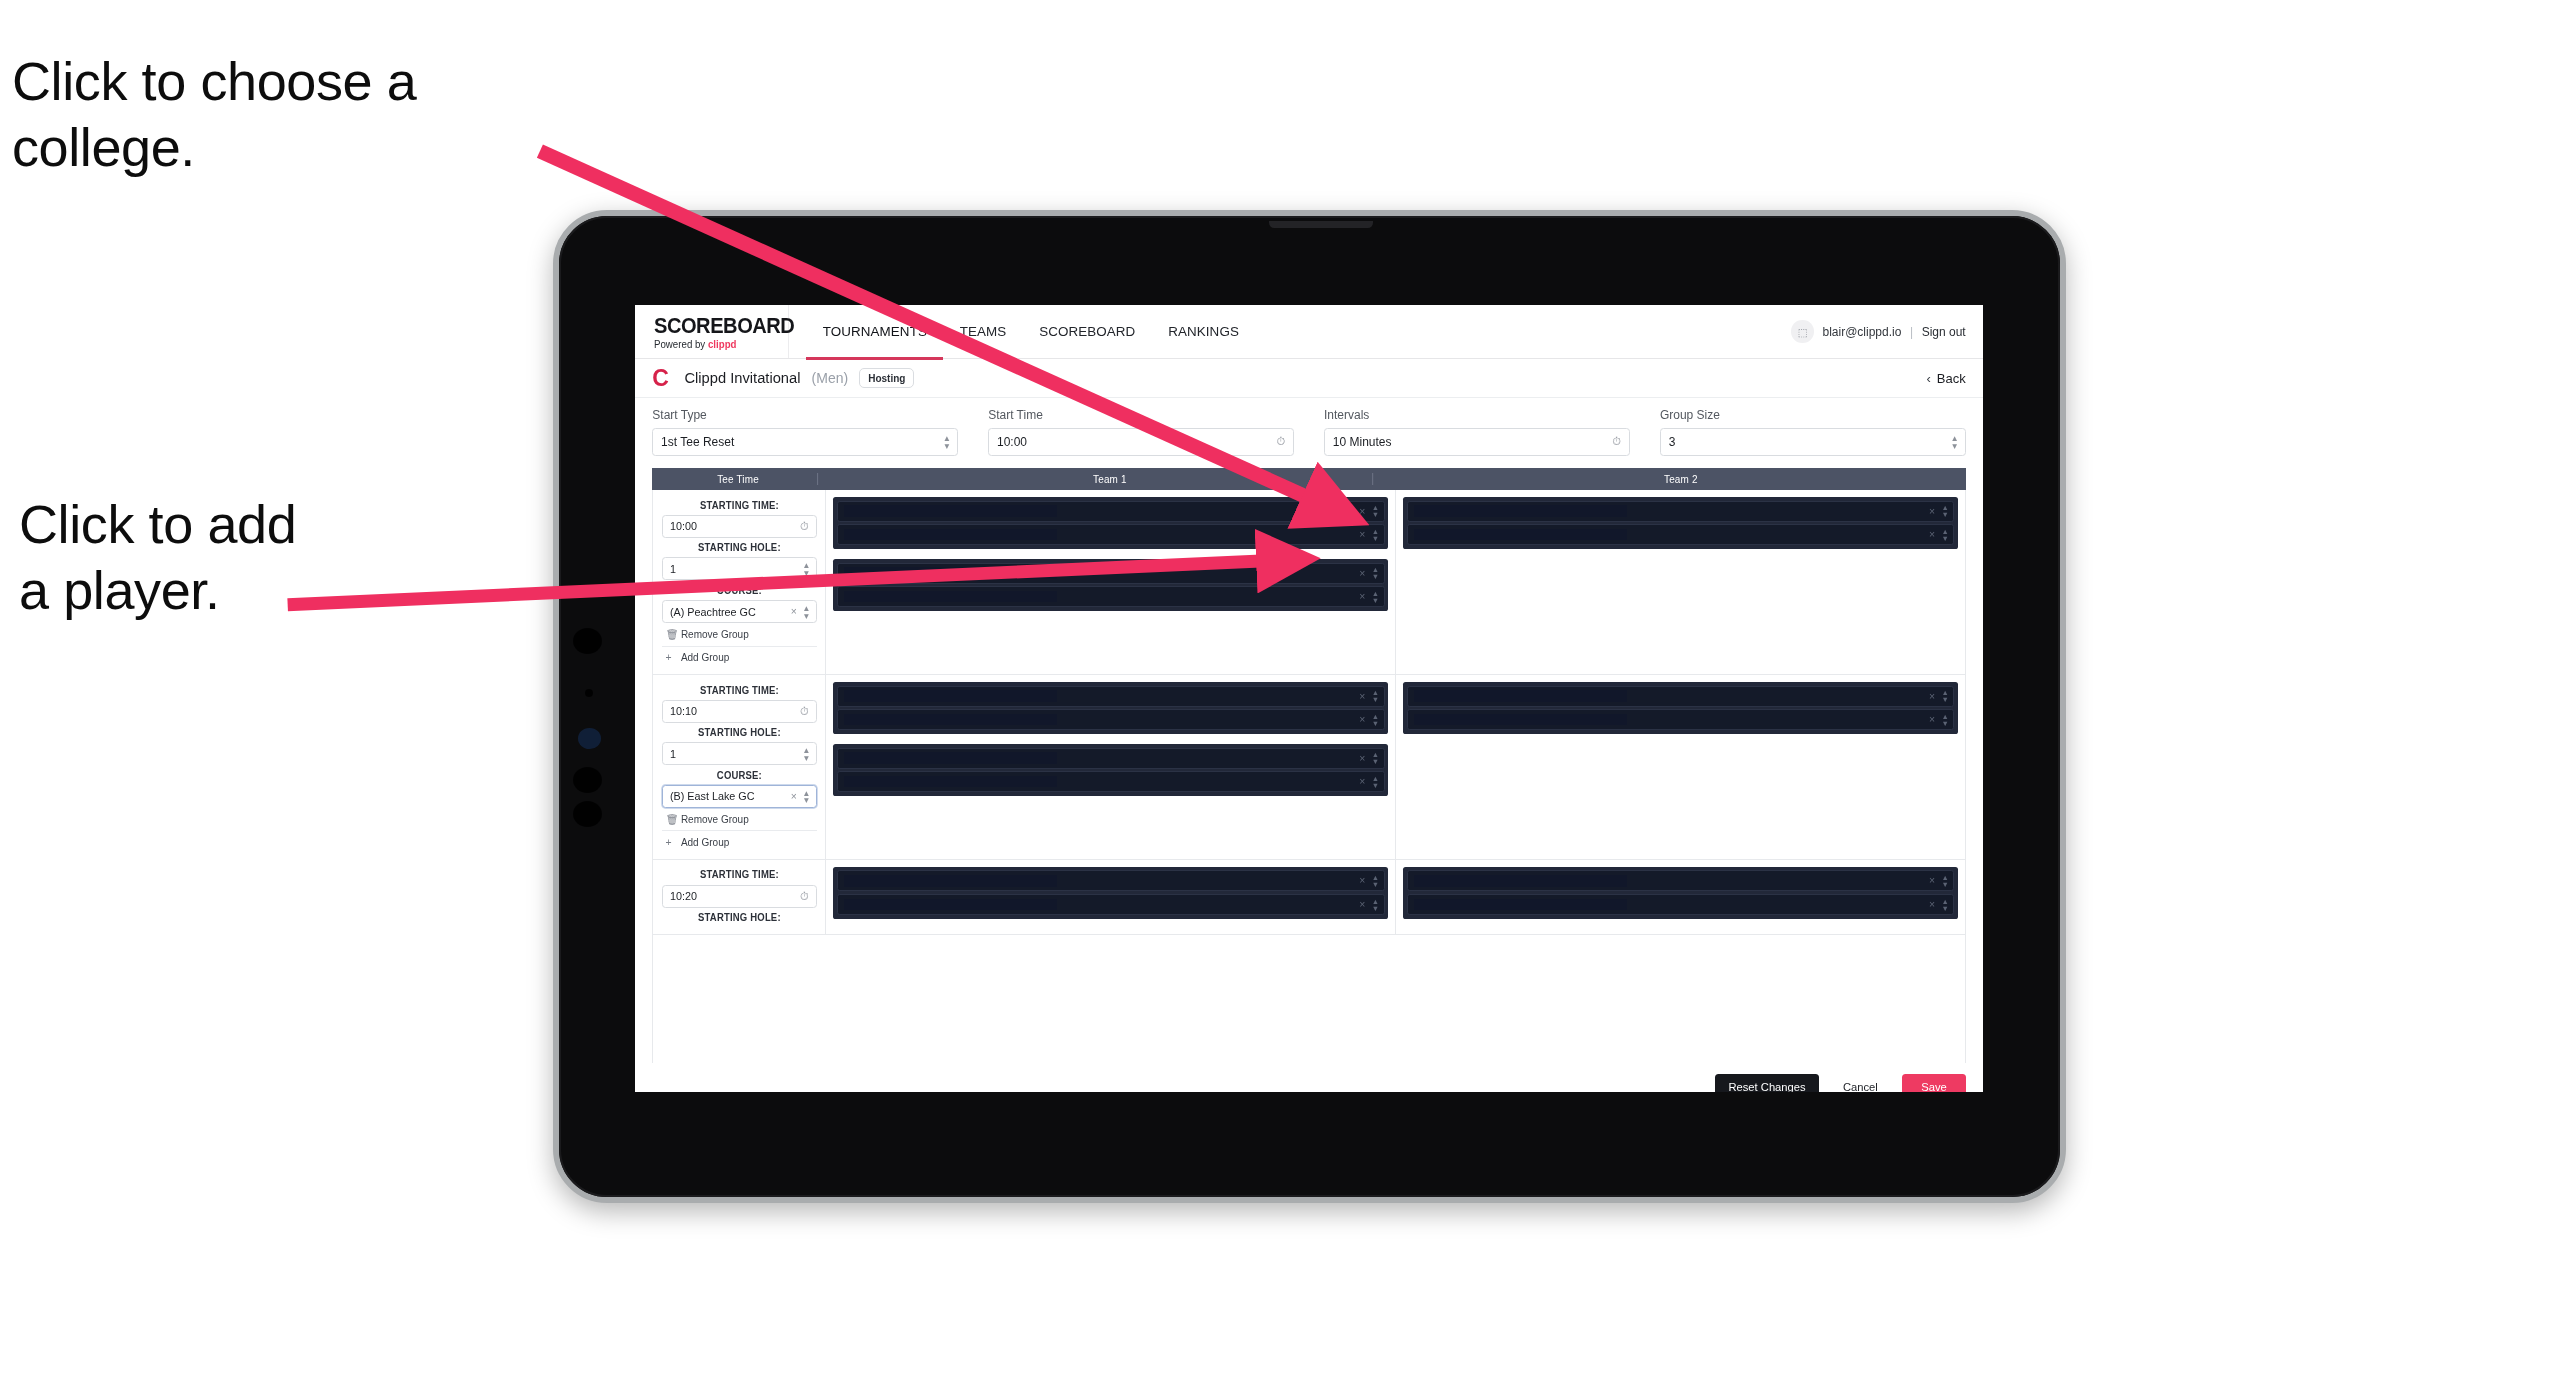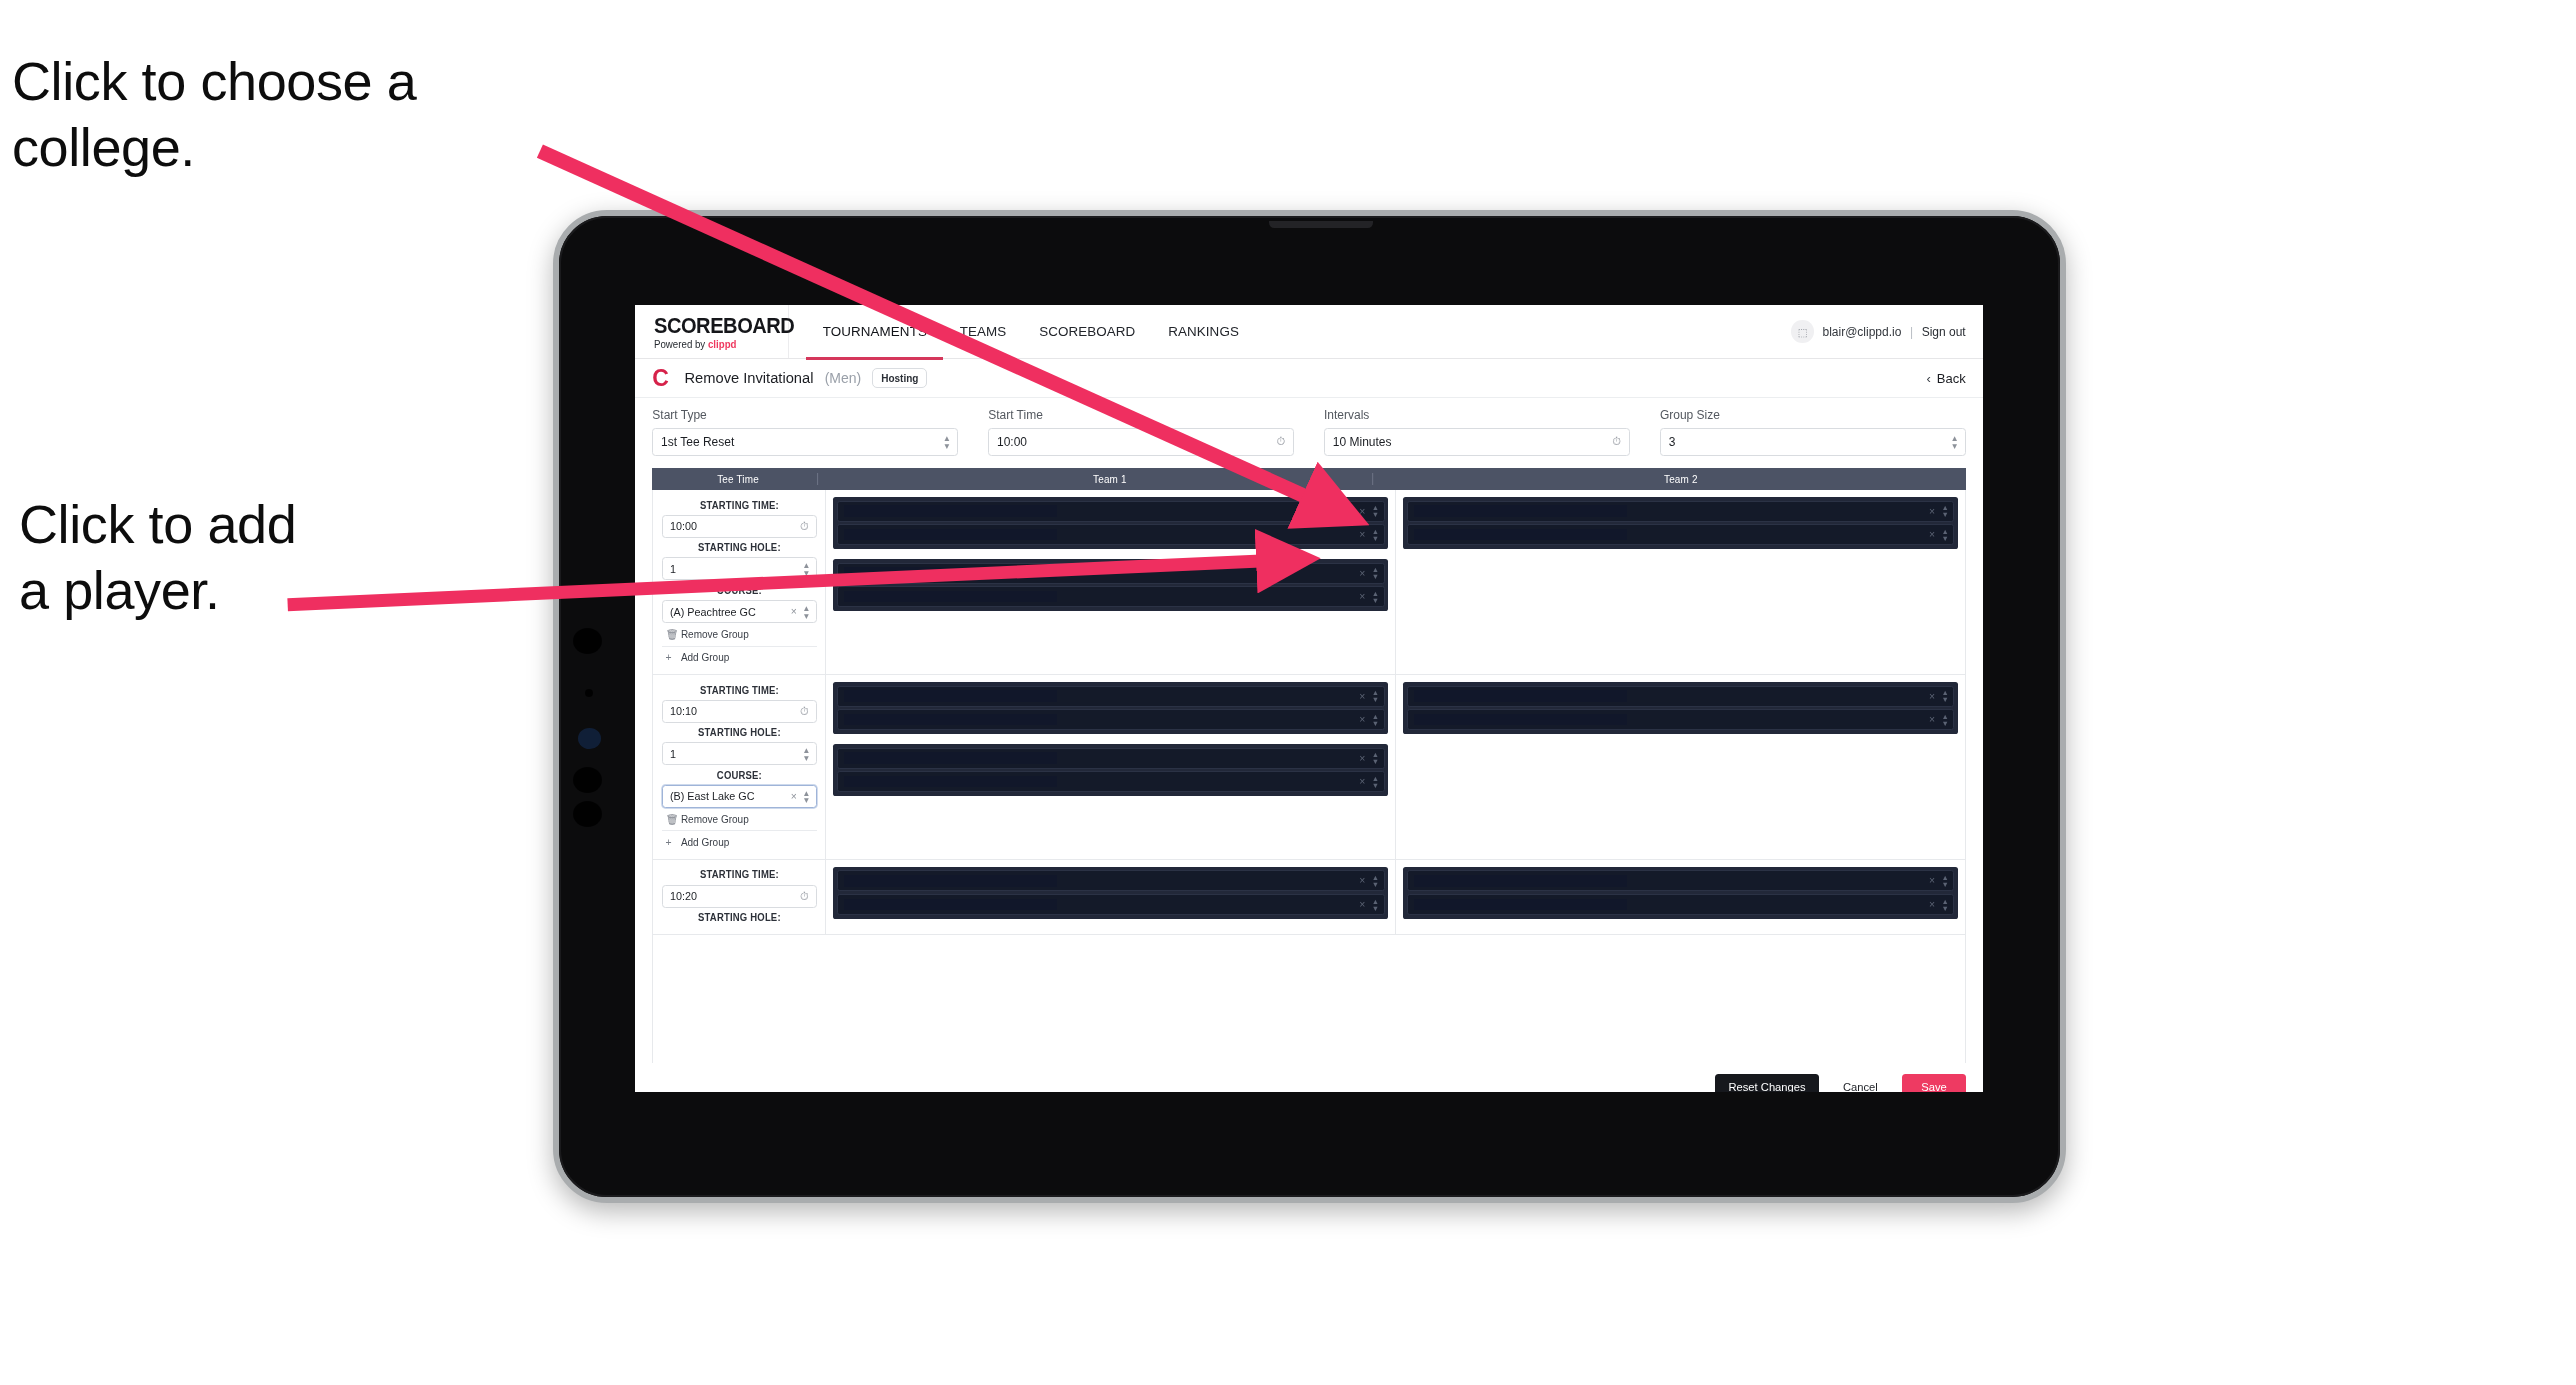--- a/index.html
+++ b/index.html
@@ -275,21 +275,21 @@
       <div class="nav-right">
         <div class="avatar">⬚</div>
         <span>blair@clippd.io</span>
         <span class="nav-sep">|</span>
         <span class="signout">Sign out</span>
       </div>
     </div>
 
     <div class="tourbar">
       <div class="c-logo">C</div>
-      <div class="tour-name">Remove Invitational</div>
+      <div class="tour-name">Clippd Invitational</div>
       <div class="tour-gender">(Men)</div>
       <div class="hosting-badge">Hosting</div>
       <div class="back-link">
         <span class="chev">‹</span>
         <span>Back</span>
       </div>
     </div>
 
     <div class="settings">
       <div class="field">

